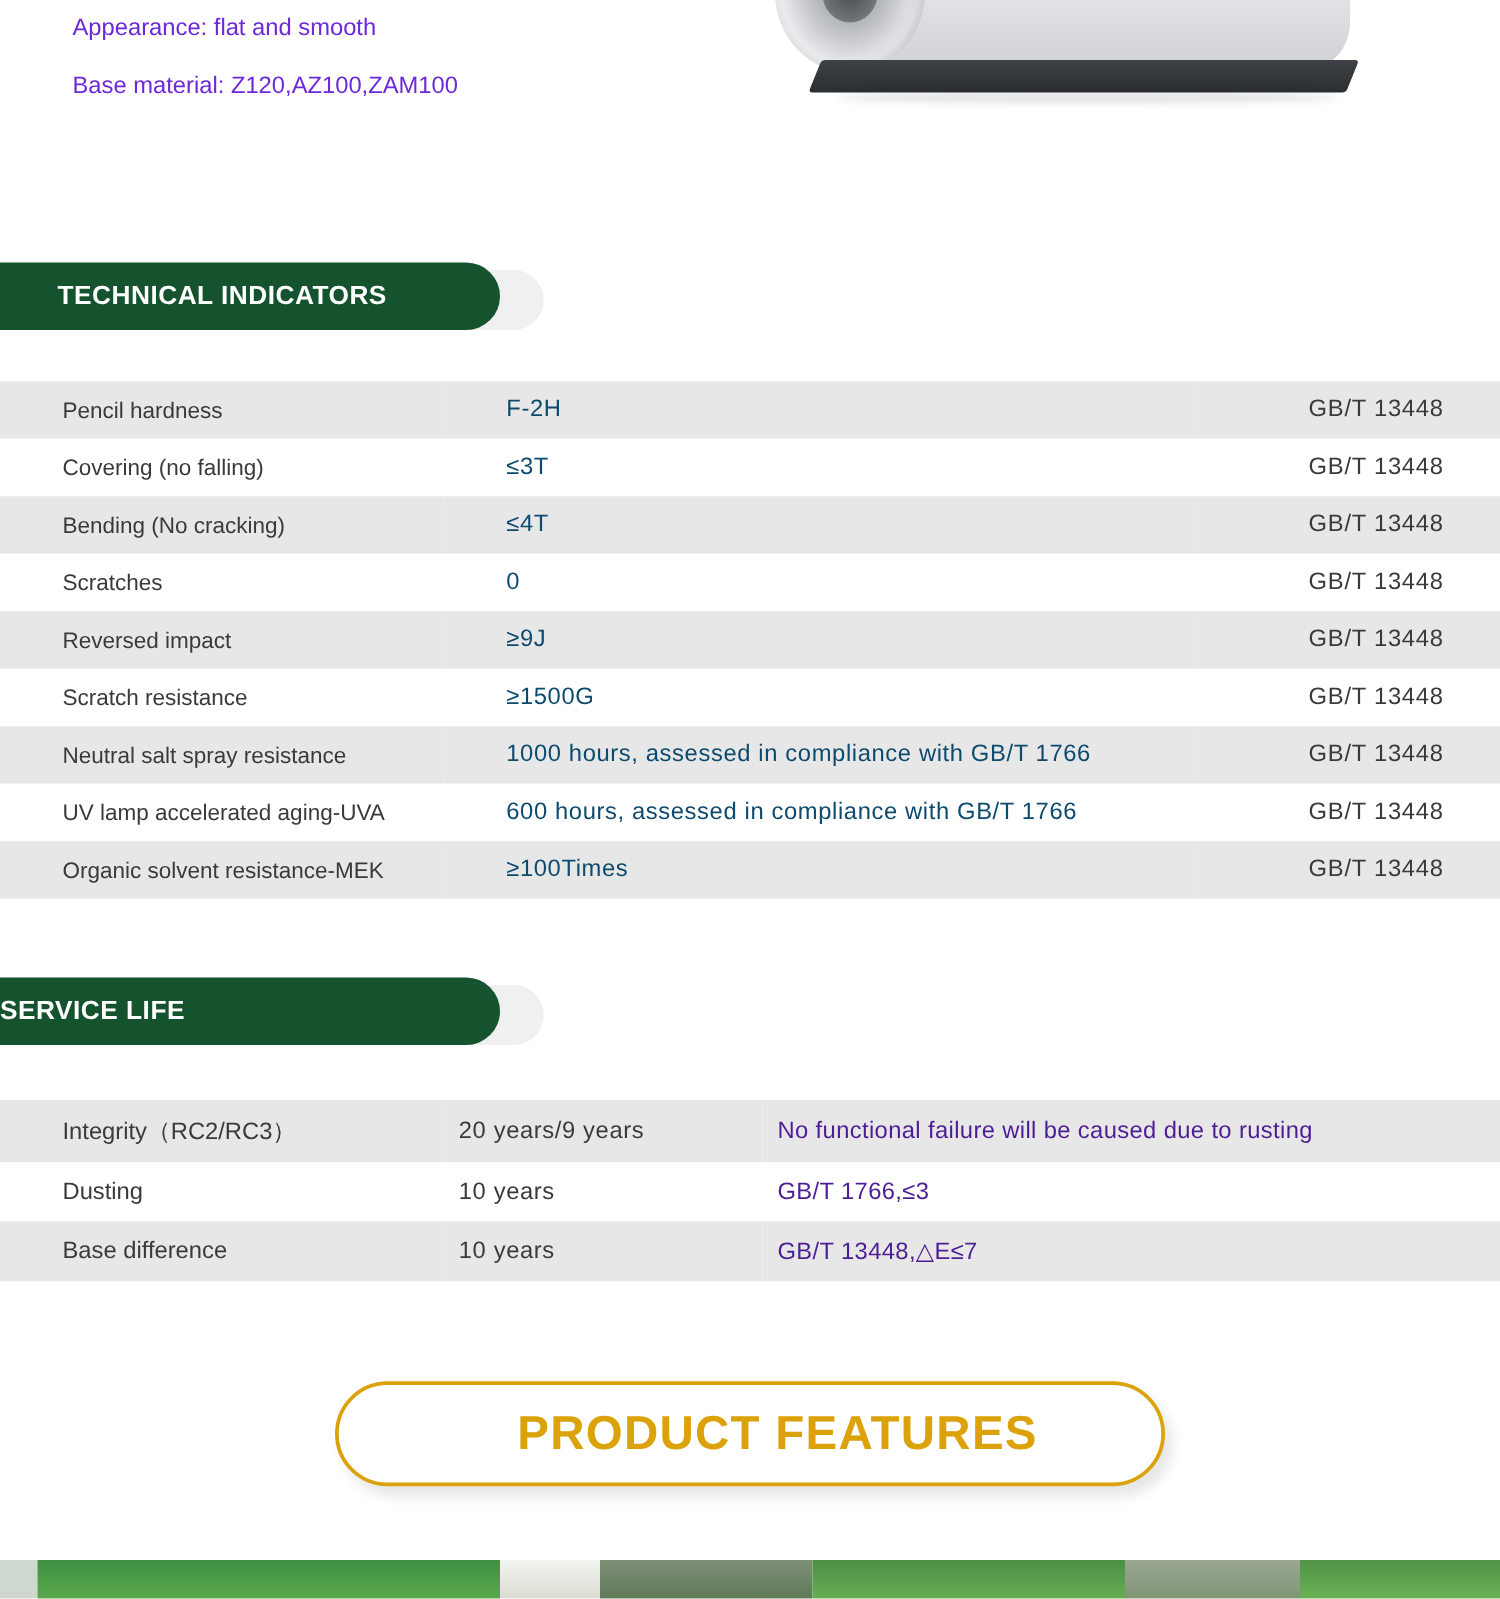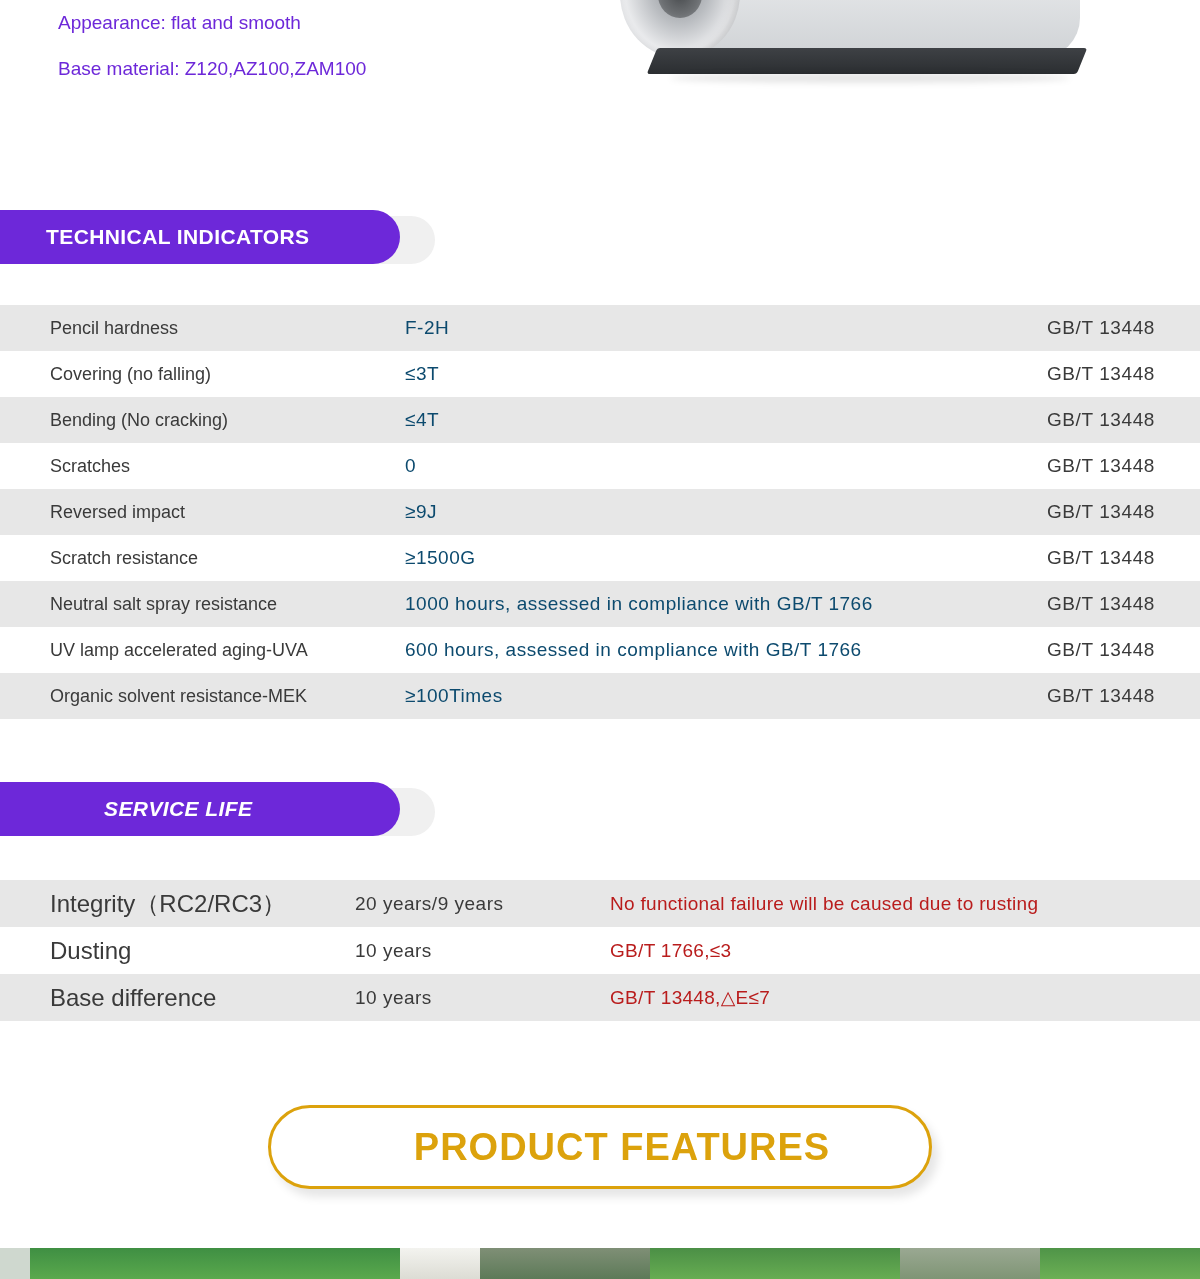--- a/index.html
+++ b/index.html
@@ -92,21 +92,21 @@
 
   
   .section-tab-wrap {
     position: absolute;
     left: 0;
     height: 54px;
   }
   .section-tab {
     position: relative;
     height: 54px;
-    background: #6d28d9;
+    background: #14532d;
     border-radius: 0 40px 40px 0;
     display: flex;
     align-items: center;
     box-sizing: border-box;
   }
   .section-tab-title {
     color: #ffffff;
     font-size: 21px;
     font-weight: bold;
     letter-spacing: 0.4px;
@@ -124,21 +124,21 @@
 
   
   .tbl {
     position: absolute;
     left: 0;
     width: 1200px;
     border-collapse: collapse;
     table-layout: fixed;
   }
   .tbl td {
-    padding: 0;
+    padding: 12px;
     vertical-align: middle;
     border: none;
   }
   .tr-odd td { background: #e7e7e7; }
   .tr-even td { background: #ffffff; }
 
   .tech-row { height: 46px; }
   .tech-c1 {
     width: 355px;
     font-size: 18px;
@@ -163,38 +163,38 @@
     padding-right: 45px !important;
     box-sizing: border-box;
     text-align: right;
     letter-spacing: 0.6px;
     white-space: nowrap;
   }
 
   .life-row { height: 47px; }
   .life-c1 {
     width: 355px;
-    font-size: 24px;
+    font-size: 19px;
     color: #3a3a3a;
     padding-left: 50px !important;
     box-sizing: border-box;
     white-space: nowrap;
   }
   .life-c2 {
     width: 255px;
     font-size: 19px;
     color: #3a3a3a;
     box-sizing: border-box;
     letter-spacing: 0.5px;
     white-space: nowrap;
   }
   .life-c3 {
     width: 590px;
     font-size: 19px;
-    color: #b91c1c;
+    color: #4c1d95;
     box-sizing: border-box;
     letter-spacing: 0.3px;
     white-space: nowrap;
   }
 
   
   .features-pill {
     position: absolute;
     left: 268px;
     top: 1105px;
@@ -303,21 +303,21 @@
     <tr class="tech-row tr-odd">
       <td class="tech-c1">Organic solvent resistance-MEK</td>
       <td class="tech-c2">≥100Times</td>
       <td class="tech-c3">GB/T 13448</td>
     </tr>
   </tbody>
 </table>
 
 <div class="section-tab-wrap" style="top:782px; width:440px;">
   <div class="section-tab-ghost" style="left:365px;"></div>
-  <div class="section-tab" style="width:400px; padding-left:104px;font-style:italic;">
+  <div class="section-tab" style="width:400px; ">
     <span class="section-tab-title">SERVICE LIFE</span>
   </div>
 </div>
 
 <table class="tbl" style="top:880px;">
   <tbody>
     <tr class="life-row tr-odd">
       <td class="life-c1">Integrity（RC2/RC3）</td>
       <td class="life-c2">20 years/9 years</td>
       <td class="life-c3">No functional failure will be caused due to rusting</td>

